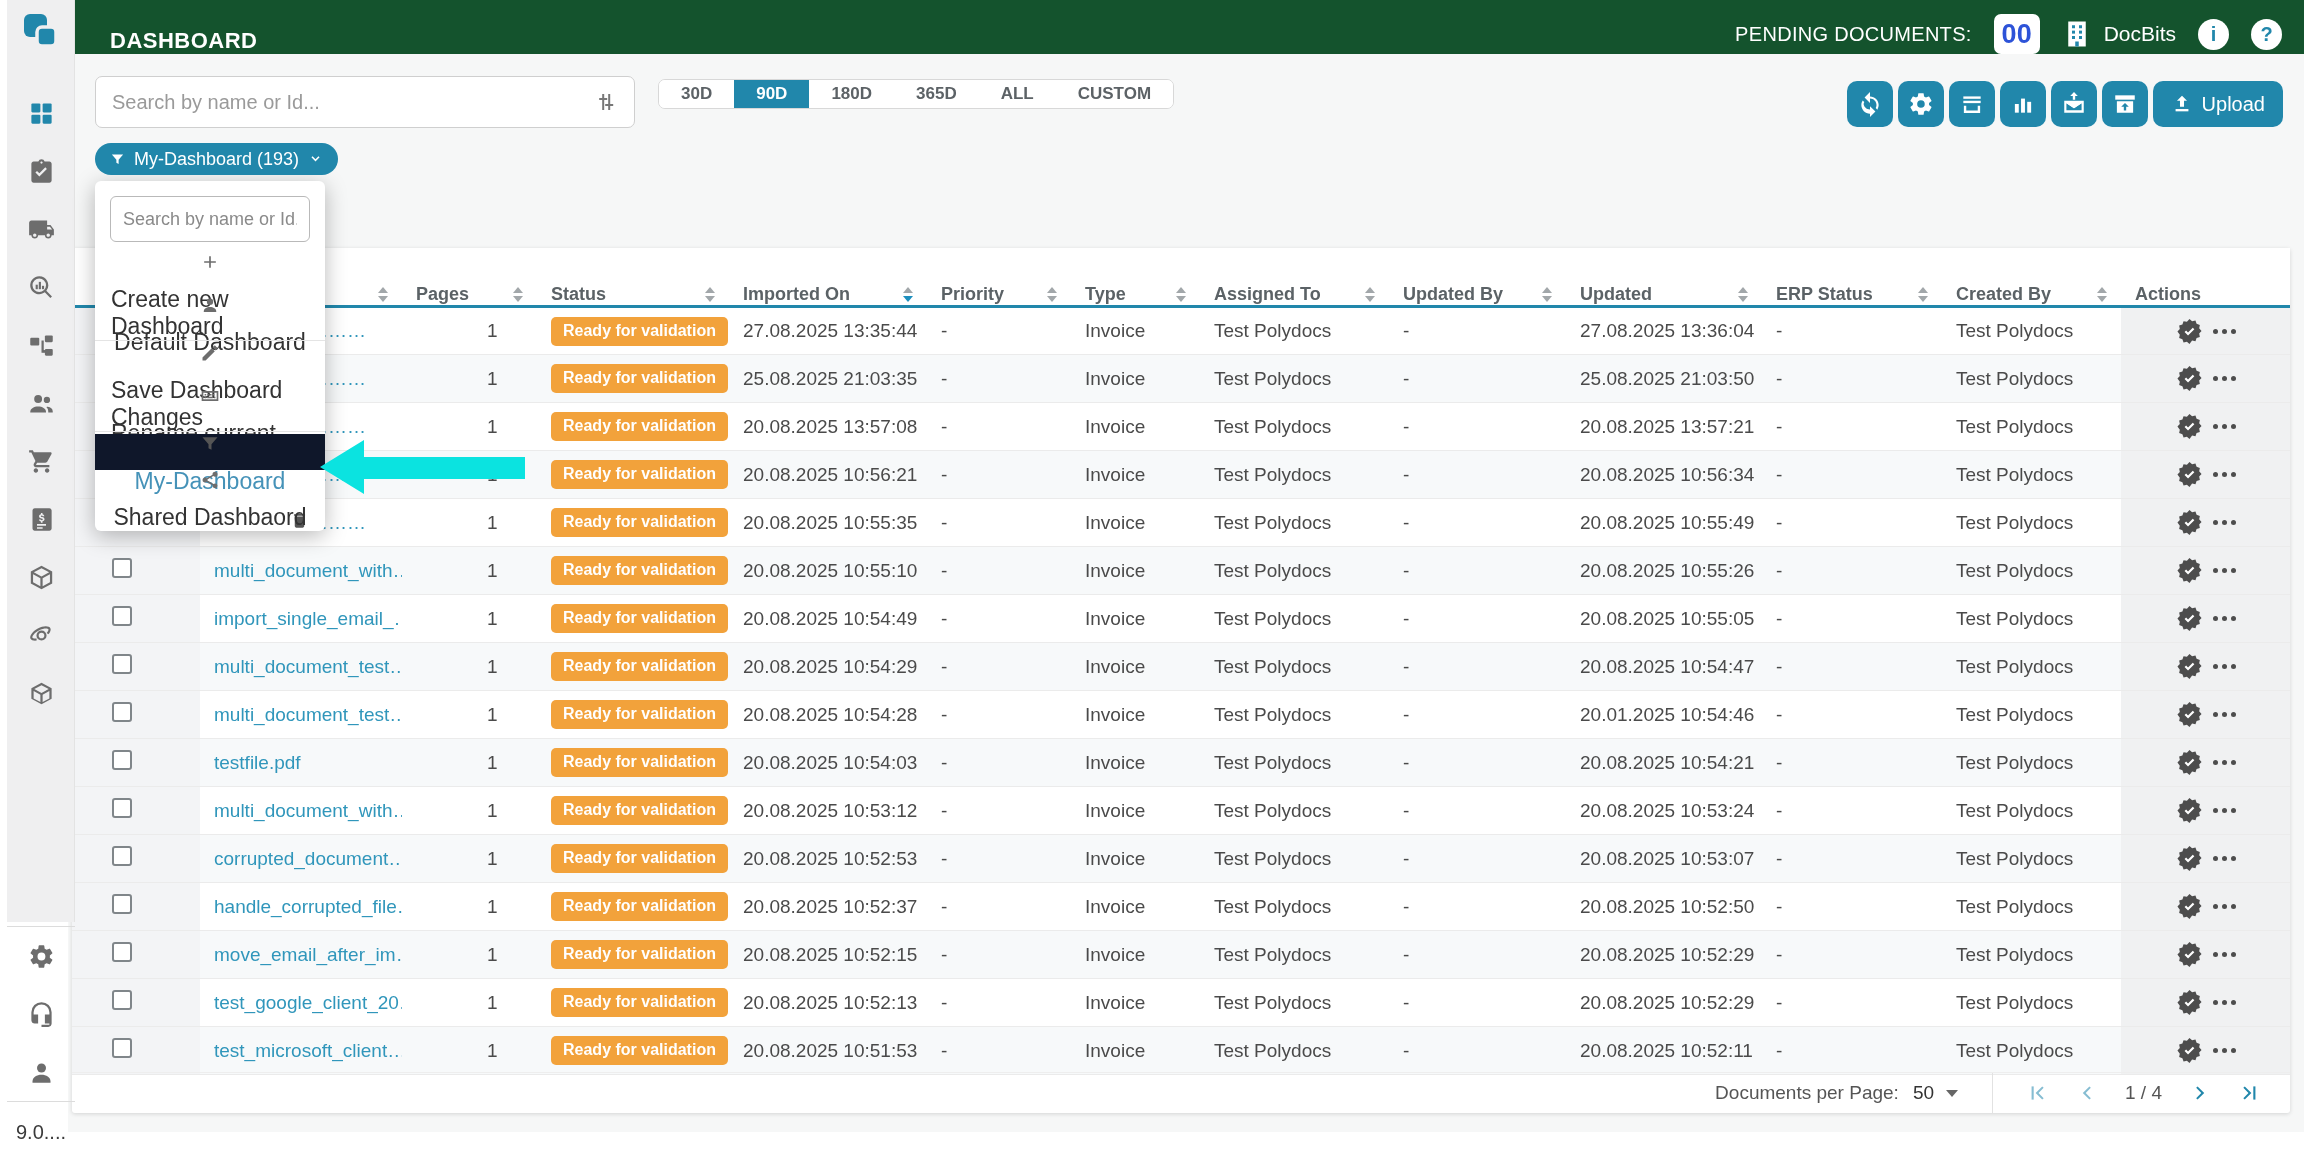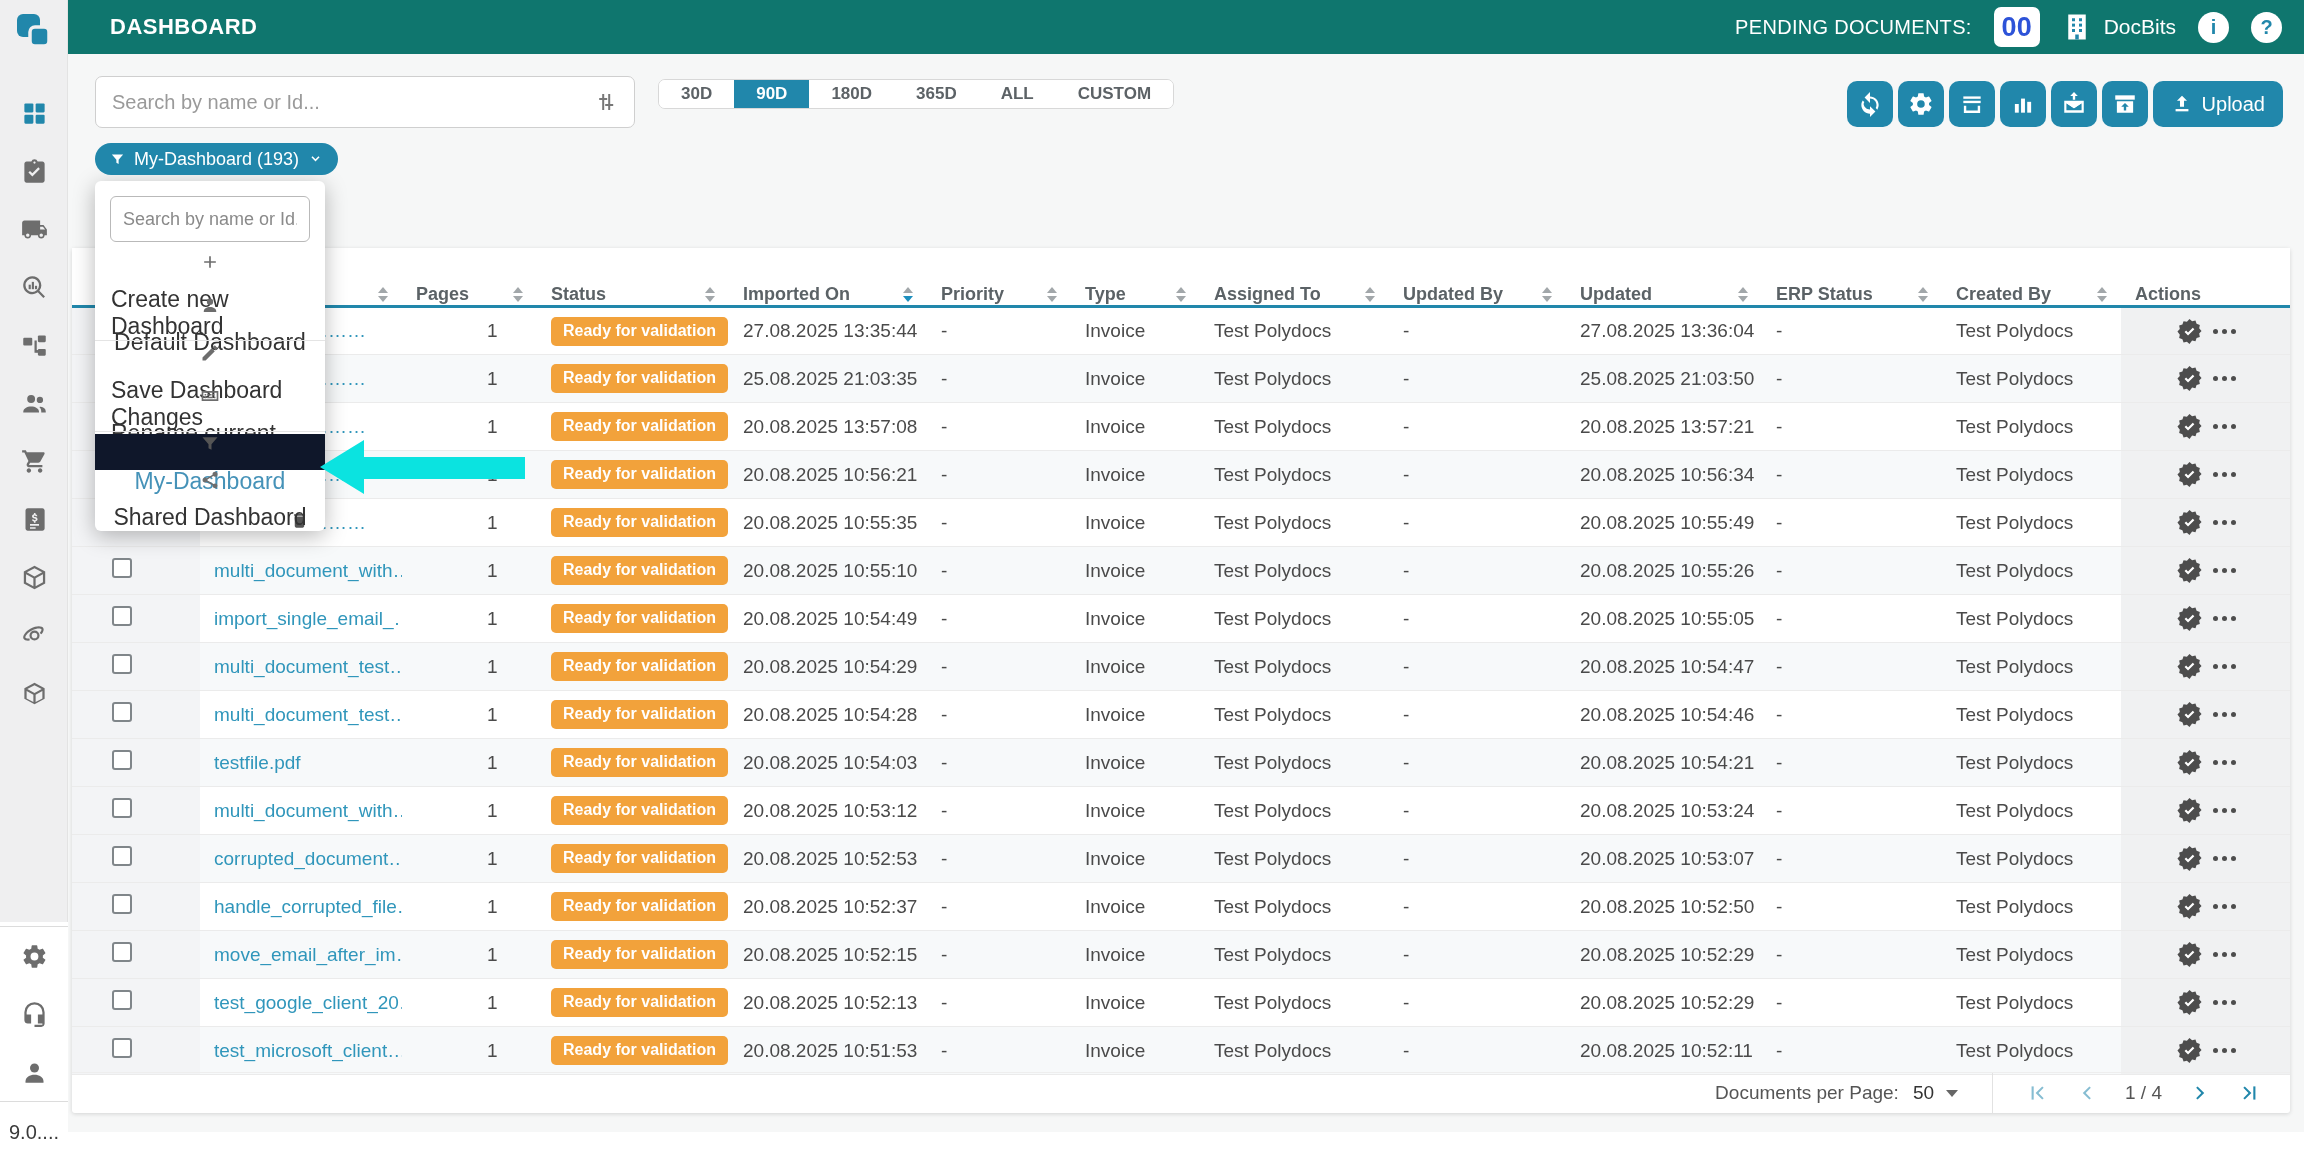--- a/index.html
+++ b/index.html
@@ -1,33 +1,33 @@
 <!DOCTYPE html>
 <html><head>
 <meta charset="utf-8">
 <style>
   * { box-sizing: border-box; margin: 0; padding: 0; }
   html,body { background:#fff; }
   body { font-family: "Liberation Sans", "DejaVu Sans", sans-serif; }
   #app { position:relative; width:2304px; height:1159px; overflow:hidden; background:#fff; }
 
   
-  .sidebar { position:absolute; left:0; top:0; width:68px; height:922px; background:#efeff0; border-right:1px solid #e3e3e3; z-index:5; }
+  .sidebar { position:absolute; left:7px; top:0; width:68px; height:922px; background:#efeff0; border-right:1px solid #e3e3e3; z-index:5; }
   .logo { position:absolute; left:14px; top:11px; width:40px; height:40px; }
   .side-icons { position:absolute; left:0; top:84px; width:68px; display:flex; flex-direction:column; }
   .side-item { height:58px; display:flex; align-items:center; justify-content:center; cursor:pointer; }
   .side-item svg { width:27px; height:27px; fill:#6d6d6d; }
   .side-item.active svg { fill:#2187ab; }
   .side-bottom { position:absolute; left:0; top:926px; width:68px; border-top:1px solid #dcdcdc; display:flex; flex-direction:column; }
   .side-bottom .side-item { height:58px; }
   .side-divider2 { position:absolute; left:0; top:1101px; width:68px; border-top:1px solid #dcdcdc; }
   .version { position:absolute; left:9px; top:1121px; font-size:20px; color:#3a3a3a; }
 
   
-  .topbar { position:absolute; left:68px; top:0; right:0; height:54px; background:#0f766e; display:flex; align-items:center; z-index:4; }
+  .topbar { position:absolute; left:68px; top:0; right:0; height:54px; background:#14532d; display:flex; align-items:flex-end; z-index:4; }
   .topbar-title { color:#fff; font-size:22px; font-weight:bold; letter-spacing:.5px; margin-left:42px; }
   .topbar-right { margin-left:auto; display:flex; align-items:center; gap:22px; padding-right:22px; }
   .pending-label { color:#fff; font-size:20px; font-weight:500; letter-spacing:.3px; }
   .pending-badge { background:#fff; border-radius:7px; width:46px; height:40px; display:flex; align-items:center; justify-content:center; font-size:27px; font-weight:bold; color:#2d53d8; }
   .brand-wrap { display:flex; align-items:center; gap:12px; }
   .brand { color:#fff; font-size:21px; }
   .round-ico { width:31px; height:31px; border-radius:50%; background:#fff; color:#2187ab; display:flex; align-items:center; justify-content:center; font-size:20px; font-weight:bold; cursor:pointer; }
 
   
   .content-bg { position:absolute; left:68px; top:54px; right:0; height:1078px; background:#f6f7f7; }
@@ -739,21 +739,21 @@
   <tr>
     <td class="c-cb"><span class="cb"></span></td>
     <td><a class="doclink">multi_document_test…</a></td>
     <td class="c-pages">1</td>
     <td><span class="badge">Ready for validation</span></td>
     <td>20.08.2025 10:54:28</td>
     <td>-</td>
     <td>Invoice</td>
     <td>Test Polydocs</td>
     <td>-</td>
-    <td>20.08.2025 10:54:46</td>
+    <td>20.01.2025 10:54:46</td>
     <td>-</td>
     <td>Test Polydocs</td>
     <td class="c-actions">
       <div class="act-wrap">
         <span class="seal">
           <svg viewBox="0 0 24 24">
                     <path d="M12 .8l2.3 2.1 3-.6 1 2.9 2.9 1-.6 3 2.1 2.3-2.1 2.3.6 3-2.9 1-1 2.9-3-.6L12 23.2l-2.3-2.1-3 .6-1-2.9-2.9-1 .6-3L1.3 12l2.1-2.3-.6-3 2.9-1 1-2.9 3 .6L12 .8z"></path>
                     <path d="M10.7 15.6l-3.1-3.1 1.4-1.4 1.7 1.7 4.2-4.2 1.4 1.4-5.6 5.6z" fill="#fff"></path>
                   </svg>
         </span>

